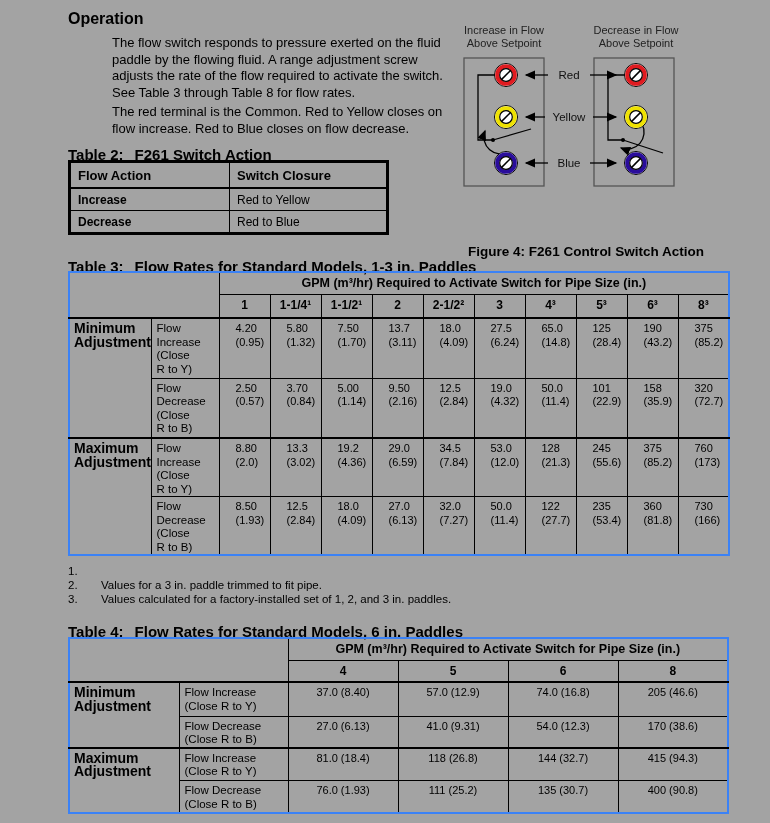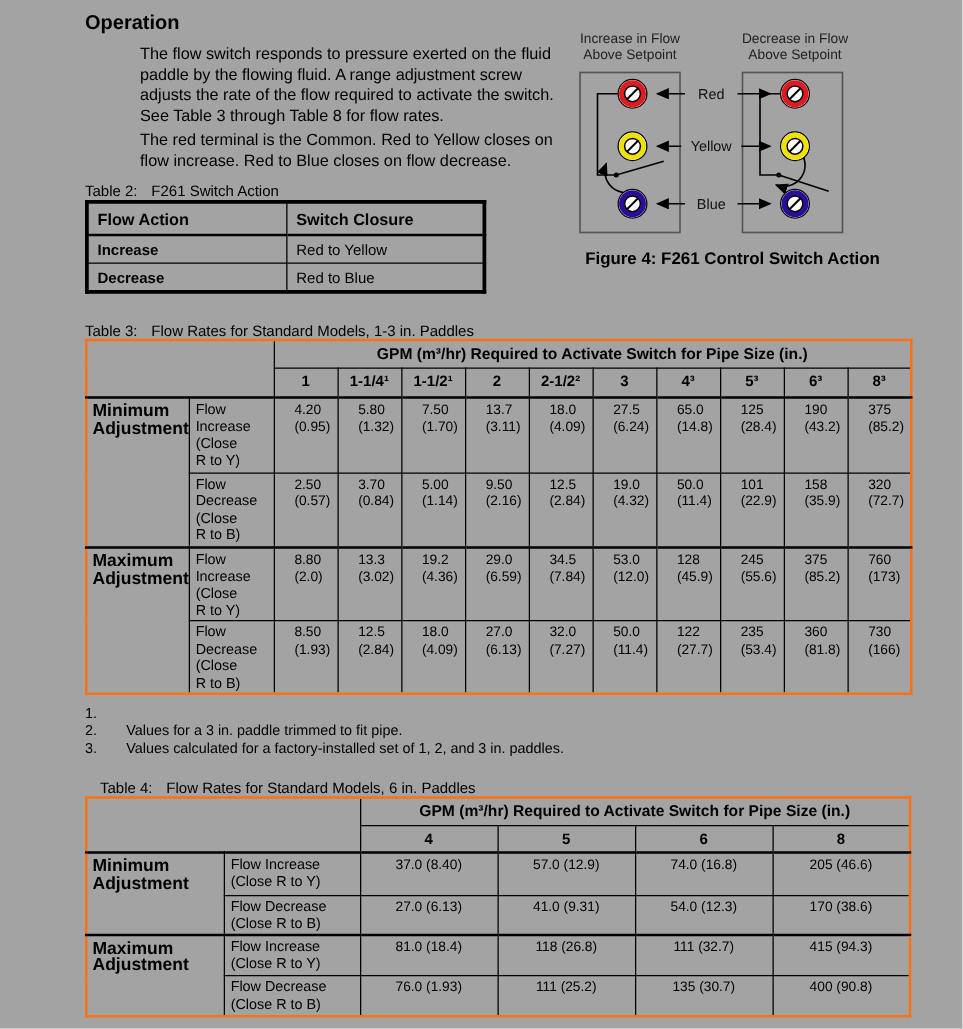--- a/index.html
+++ b/index.html
@@ -5,46 +5,46 @@
   html, body { margin: 0; padding: 0; background: #fff; }
   #page {
     position: relative; width: 770px; height: 823px; background: #a3a3a3;
     font-family: "Liberation Sans", sans-serif; color: #000; overflow: hidden;
   }
   .abs { position: absolute; }
 
   
   .h1 { font-size: 16px; font-weight: bold; }
   .para { font-size: 13px; line-height: 16.5px; margin-left: 44px; }
-  .tcaption { font-size: 12px; font-weight: normal; white-space: nowrap; }
+  .tcaption { font-size: 15px; font-weight: bold; white-space: nowrap; }
   .tcaption .cap-label { margin-right: 11px; }
 
   
   table.t2 { border-collapse: collapse; table-layout: fixed; width: 318px; border: 3px solid #000; }
   table.t2 th, table.t2 td { border: 1px solid #000; padding: 2px 2px 2px 7px; text-align: left; vertical-align: middle; }
   table.t2 th { font-size: 13px; font-weight: bold; height: 20px; border-bottom: 2px solid #000; }
   table.t2 td { font-size: 12px; height: 17px; }
   table.t2 td.c1 { font-weight: bold; }
 
   
-  table.dt { border-collapse: collapse; table-layout: fixed; border: 2px solid #f97316; }
+  table.dt { border-collapse: collapse; table-layout: fixed; border: 2px solid #3b82f6; }
   table.dt th, table.dt td { border: 1px solid #000; vertical-align: top; }
   table.dt th.gpm { font-size: 12.5px; font-weight: bold; text-align: center; padding: 3px 0 2px; }
   table.dt th.size { font-size: 12px; font-weight: bold; text-align: center; padding: 3px 0; border-bottom: 2px solid #000; }
   table.dt th.corner { border-bottom: 2px solid #000; }
   table.dt td.grp { font-size: 14px; font-weight: bold; text-align: left; padding: 3px 2px 0 4px; white-space: pre-line; line-height: 13.5px; }
   table.dt td.act { font-size: 11.5px; text-align: left; padding: 3px 2px 0 5px; white-space: pre-line; line-height: 13.5px; }
   table.dt td.val { font-size: 11px; text-align: center; padding: 3px 16px 0; white-space: pre-line; line-height: 13.5px; }
   table.dt tr.grp-sep td { border-top: 2px solid #000; margin-left: 45px; }
 
   
   .fn-row { display: flex; font-size: 11.5px; line-height: 14px; }
   .fn-num { width: 33px; flex: none; }
 
-  .figcap { font-size: 13.5px; font-weight: bold; text-align: center; }
+  .figcap { font-size: 13.5px; font-weight: bold; text-align: center; margin-top: 45px; }
 
   svg text { font-family: "Liberation Sans", sans-serif; }
 </style>
 </head>
 <body>
 
 <div id="page">
 
   <div class="abs h1" style="left:68px; top:10px;">Operation</div>
   <div class="abs para" style="left:68px; top:35px; width:336px;">The flow switch responds to pressure exerted on the fluid paddle by the flowing fluid. A range adjustment screw adjusts the rate of the flow required to activate the switch. See Table 3 through Table 8 for flow rates.</div>
@@ -260,21 +260,21 @@
 (3.02)</td>
         <td class="val">19.2
 (4.36)</td>
         <td class="val">29.0
 (6.59)</td>
         <td class="val">34.5
 (7.84)</td>
         <td class="val">53.0
 (12.0)</td>
         <td class="val">128
-(45.9)</td>
+(21.3)</td>
         <td class="val">245
 (55.6)</td>
         <td class="val">375
 (85.2)</td>
         <td class="val">760
 (173)</td>
       </tr>
       <tr style="height:57px;">
         <td class="act">Flow
 Decrease
@@ -311,21 +311,21 @@
     <div class="fn-row">
       <span class="fn-num">2.</span>
       <span>Values for a 3 in. paddle trimmed to fit pipe.</span>
     </div>
     <div class="fn-row">
       <span class="fn-num">3.</span>
       <span>Values calculated for a factory-installed set of 1, 2, and 3 in. paddles.</span>
     </div>
   </div>
 
-  <div class="abs tcaption" style="left:68px; top:623px;margin-left:12px;">
+  <div class="abs tcaption" style="left:68px; top:623px;">
     <span class="cap-label">Table 4:</span><span>Flow Rates for Standard Models, 6 in. Paddles</span>
   </div>
   <table class="dt abs" style="left:68px; top:637px; width:660px;">
     <colgroup>
       <col style="width:110px">
         <col style="width:109px">
       <col style="width:110px">
         <col style="width:110px">
         <col style="width:110px">
         <col style="width:110px">
@@ -361,21 +361,21 @@
         <td class="val">54.0 (12.3)</td>
         <td class="val">170 (38.6)</td>
       </tr>
       <tr class="grp-sep" style="height:33px;">
         <td class="grp" rowspan="2">Maximum
 Adjustment</td>
         <td class="act">Flow Increase
 (Close R to Y)</td>
         <td class="val">81.0 (18.4)</td>
         <td class="val">118 (26.8)</td>
-        <td class="val">111 (32.7)</td>
+        <td class="val">144 (32.7)</td>
         <td class="val">415 (94.3)</td>
       </tr>
       <tr style="height:32px;">
         <td class="act">Flow Decrease
 (Close R to B)</td>
         <td class="val">76.0 (1.93)</td>
         <td class="val">111 (25.2)</td>
         <td class="val">135 (30.7)</td>
         <td class="val">400 (90.8)</td>
       </tr>

